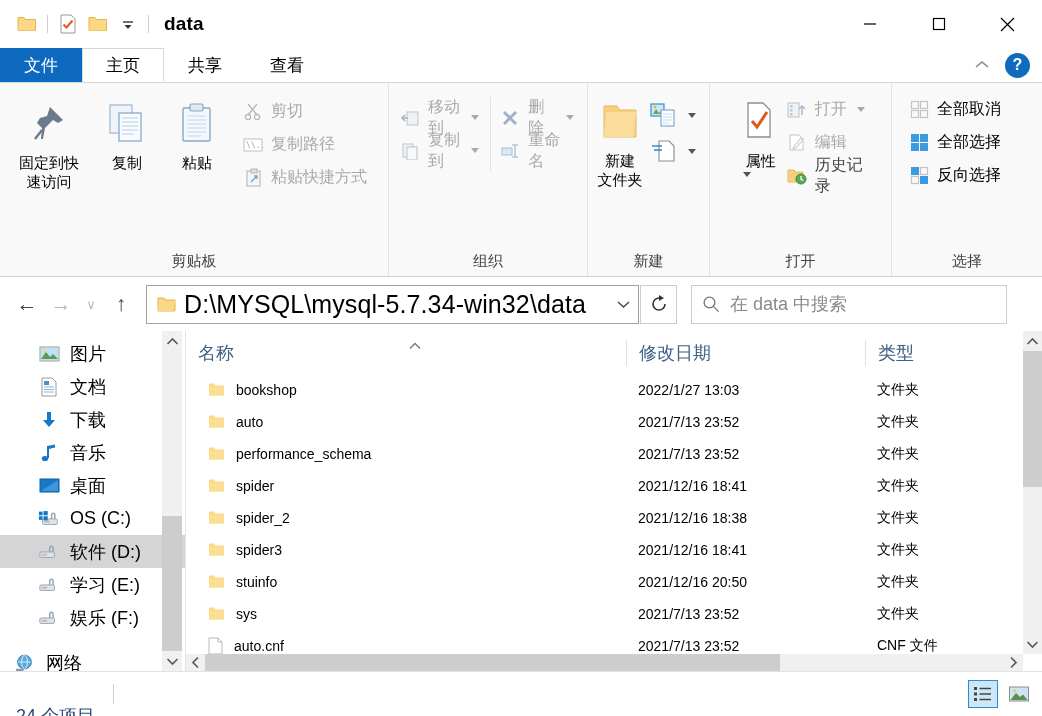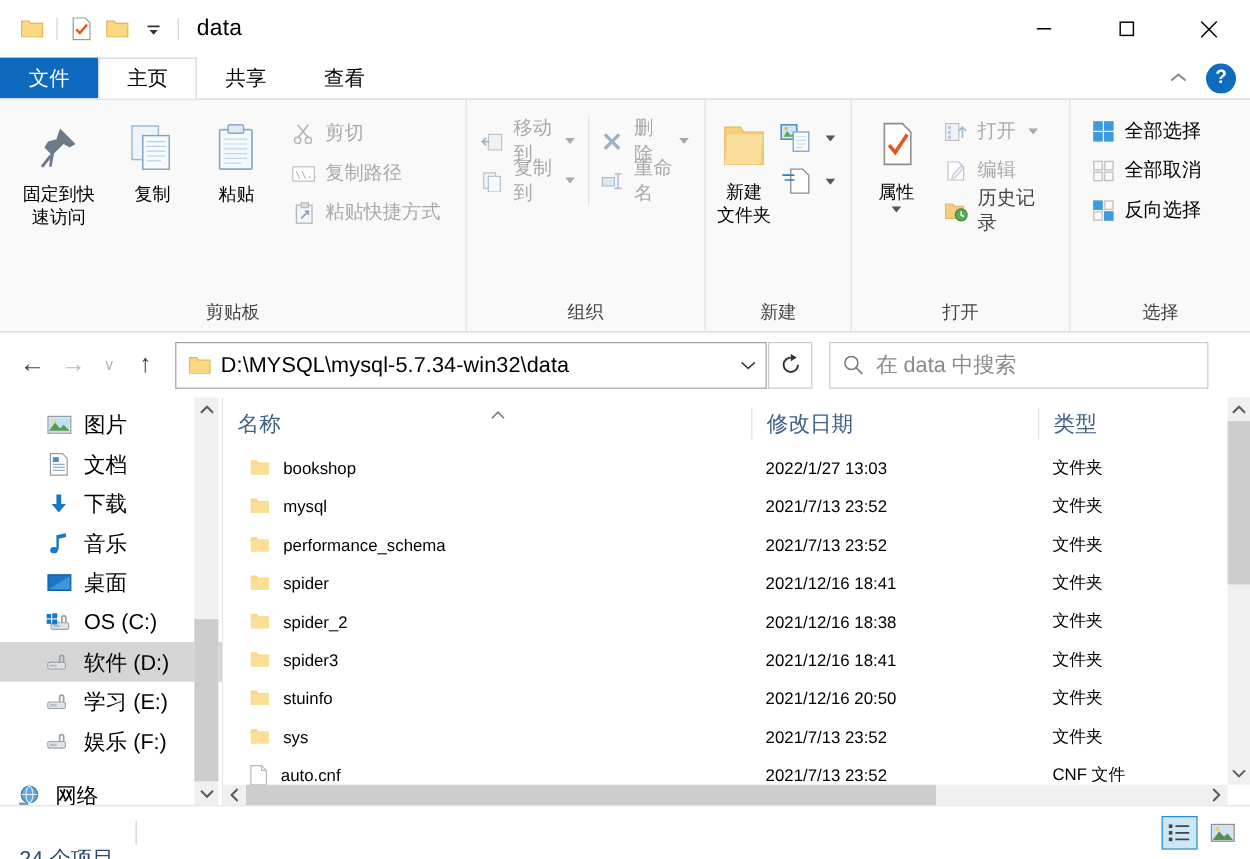--- a/index.html
+++ b/index.html
@@ -16,20 +16,21 @@
     background: #ffffff;
     display: flex; flex-direction: column;
   }
 
   
   .titlebar {
     height: 48px; flex: 0 0 48px;
     display: flex; align-items: center;
     background: #ffffff;
     position: relative;
+    font-weight: bold;
   }
   .qat { display: flex; align-items: center; padding-left: 12px; gap: 0px; height: 100%; }
   .qat-btn {
     width: 30px; height: 30px;
     display: flex; align-items: center; justify-content: center;
   }
   .vsep { width: 1px; height: 18px; background: #cfcfcf; margin: 0 5px; }
   .win-title {
     font-size: 19px; color: #000; margin-left: 10px; letter-spacing: .2px;
   }
@@ -131,21 +132,21 @@
   }
   .navbtn.dim { color: #b9b9b9; }
   .navbtn.sm { width: 26px; font-size: 13px; }
   .crumbbox {
     flex: 1; height: 39px; margin-left: 8px;
     border: 1px solid #a0a0a0; background: #fff;
     display: flex; align-items: center;
     max-width: 493px;
   }
   .crumb-icon { padding: 0 8px 0 10px; display: flex; align-items: center; }
-  .crumb-path { font-size: 18px; color: #000; flex: 1; letter-spacing: .1px; }
+  .crumb-path { font-size: 25px; color: #000; flex: 1; letter-spacing: .1px; }
   .crumb-drop {
     width: 30px; height: 100%; display: flex; align-items: center; justify-content: center;
     color: #333; font-size: 12px;
   }
   .refresh {
     width: 37px; height: 39px; margin-left: 1px;
     border: 1px solid #cccccc; background: #fff;
     display: flex; align-items: center; justify-content: center;
     color: #333; font-size: 19px;
   }
@@ -509,21 +510,21 @@
             </span>
             <span class="caret"></span>
           </div>
         </div>
       </div>
       <div class="rgroup-label">新建</div>
     </div>
 
     <div class="rgroup" style="width:182px;">
       <div class="rgroup-body" style="padding-top:6px;">
-        <div class="bigbtn" style="width:62px;">
+        <div class="bigbtn" style="width:62px;align-items:flex-end;">
           <div class="ico">
             <svg width="36" height="44" viewBox="0 0 36 44">
               <path d="M8 3h15l7 7v27H8z" fill="#ffffff" stroke="#8d8d8d" stroke-width="1.3"></path>
               <path d="M12 21 L17 27 L27 12" fill="none" stroke="#e2571e" stroke-width="3"></path>
             </svg>
           </div>
           <div class="lbl">属性</div>
           <div class="caret big"></div>
         </div>
         <div class="smallcol" style="margin-left:4px;">
@@ -565,38 +566,38 @@
       </div>
       <div class="rgroup-label">打开</div>
     </div>
 
     <div class="rgroup" style="width:150px;border-right:none;">
       <div class="rgroup-body" style="padding-top:6px;">
         <div class="smallcol" style="margin-left:6px;">
           <div class="smallbtn" style="color:#000;">
             <span class="si">
               <svg width="19" height="19" viewBox="0 0 19 19">
+                <rect x="1.5" y="1.5" width="7" height="7" fill="none" stroke="#c4c4c4" stroke-width="1.2"></rect>
+                <rect x="10.5" y="1.5" width="7" height="7" fill="none" stroke="#c4c4c4" stroke-width="1.2"></rect>
+                <rect x="1.5" y="10.5" width="7" height="7" fill="none" stroke="#c4c4c4" stroke-width="1.2"></rect>
+                <rect x="10.5" y="10.5" width="7" height="7" fill="none" stroke="#c4c4c4" stroke-width="1.2"></rect>
+              </svg>
+            </span>
+            <span>全部取消</span>
+          </div>
+          <div class="smallbtn" style="color:#000;">
+            <span class="si">
+              <svg width="19" height="19" viewBox="0 0 19 19">
                 <rect x="1" y="1" width="8" height="8" fill="#3d9ade"></rect>
                   <rect x="10" y="1" width="8" height="8" fill="#3d9ade"></rect>
                 <rect x="1" y="10" width="8" height="8" fill="#3d9ade"></rect>
                   <rect x="10" y="10" width="8" height="8" fill="#3d9ade"></rect>
               </svg>
             </span>
             <span>全部选择</span>
-          </div>
-          <div class="smallbtn" style="color:#000;">
-            <span class="si">
-              <svg width="19" height="19" viewBox="0 0 19 19">
-                <rect x="1.5" y="1.5" width="7" height="7" fill="none" stroke="#c4c4c4" stroke-width="1.2"></rect>
-                <rect x="10.5" y="1.5" width="7" height="7" fill="none" stroke="#c4c4c4" stroke-width="1.2"></rect>
-                <rect x="1.5" y="10.5" width="7" height="7" fill="none" stroke="#c4c4c4" stroke-width="1.2"></rect>
-                <rect x="10.5" y="10.5" width="7" height="7" fill="none" stroke="#c4c4c4" stroke-width="1.2"></rect>
-              </svg>
-            </span>
-            <span>全部取消</span>
           </div>
           <div class="smallbtn" style="color:#000;">
             <span class="si">
               <svg width="19" height="19" viewBox="0 0 19 19">
                 <rect x="1" y="1" width="8" height="8" fill="#3d9ade"></rect>
                 <rect x="10.5" y="1.5" width="7" height="7" fill="none" stroke="#c4c4c4" stroke-width="1.2"></rect>
                 <rect x="1.5" y="10.5" width="7" height="7" fill="none" stroke="#c4c4c4" stroke-width="1.2"></rect>
                 <rect x="10" y="10" width="8" height="8" fill="#3d9ade"></rect>
               </svg>
             </span>
@@ -815,21 +816,21 @@
         </div>
 
         <div class="row">
           <div class="cell-name">
             <span>
               <svg width="17" height="16" viewBox="0 0 17 16">
                   <path d="M1 1.5h5l1.2 2H16v10H1z" fill="#fbd77e"></path>
                   <path d="M2 4.5h14l-1.3 9H1z" fill="#fcdf96"></path>
                 </svg>
             </span>
-            <span>mysql</span>
+            <span>auto</span>
           </div>
           <div class="cell-date">2021/7/13 23:52</div>
           <div class="cell-type">文件夹</div>
         </div>
 
         <div class="row">
           <div class="cell-name">
             <span>
               <svg width="17" height="16" viewBox="0 0 17 16">
                   <path d="M1 1.5h5l1.2 2H16v10H1z" fill="#fbd77e"></path>

